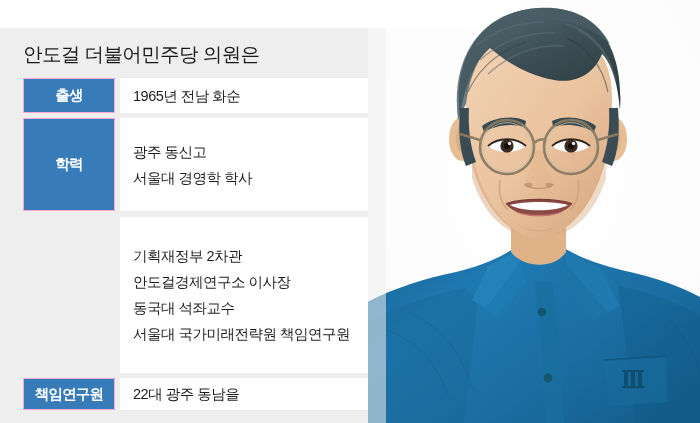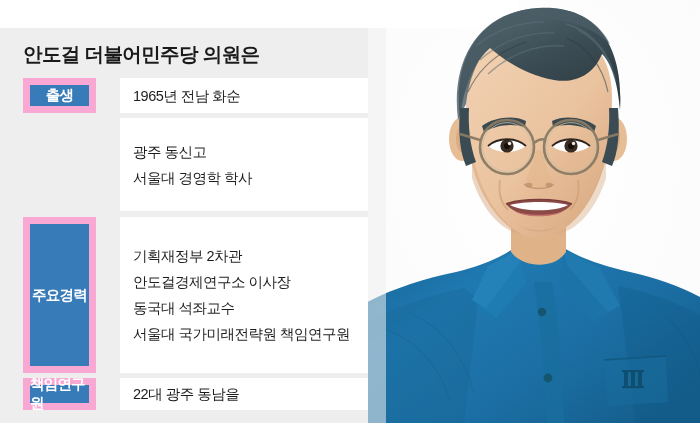--- a/index.html
+++ b/index.html
@@ -26,53 +26,53 @@
     position: absolute;
     left: 0; top: 28px;
     width: 700px; height: 395px;
     background: #eeeeee;
   }
   
   .title {
     position: absolute;
     left: 23px; top: 41px;
     font-size: 19.5px;
-    font-weight: bold;
+    font-weight: normal;
     letter-spacing: -0.6px;
     color: #1a1a1a;
     white-space: nowrap;
     line-height: 26px;
   }
   
   .info-table {
     position: absolute;
     left: 0; top: 78px;
     width: 700px;
   }
   .row {
     position: absolute;
     left: 0;
     width: 700px;
   }
   .row-label {
     position: absolute;
     left: 23px;
     top: 0;
-    width: 73px;
+    width: 92px;
     height: 100%;
     background: #377cb8;
     box-sizing: border-box;
     display: flex;
     align-items: center;
     justify-content: center;
     color: #ffffff;
     font-size: 14.5px;
     font-weight: bold;
     letter-spacing: -0.8px;
-    border: 7px solid #f9a8d4;
+    border: 1px solid #f9a8d4;
   }
   .row-content {
     position: absolute;
     left: 120px;
     top: 0;
     right: 0;
     height: 100%;
     background: #ffffff;
     display: flex;
     flex-direction: column;
@@ -117,28 +117,28 @@
   <div class="info-table">
 
     <div class="row" id="row-0">
       <div class="row-label">출생</div>
       <div class="row-content">
         <div class="line">1965년 전남 화순</div>
       </div>
     </div>
 
     <div class="row" id="row-1">
+      <div class="row-label">학력</div>
       <div class="row-content">
         <div class="line">광주 동신고</div>
         <div class="line">서울대 경영학 학사</div>
       </div>
     </div>
 
     <div class="row" id="row-2">
-      <div class="row-label">주요경력</div>
       <div class="row-content">
         <div class="line">기획재정부 2차관</div>
         <div class="line">안도걸경제연구소 이사장</div>
         <div class="line">동국대 석좌교수</div>
         <div class="line">서울대 국가미래전략원 책임연구원</div>
       </div>
     </div>
 
     <div class="row" id="row-3">
       <div class="row-label">책임연구원</div>

